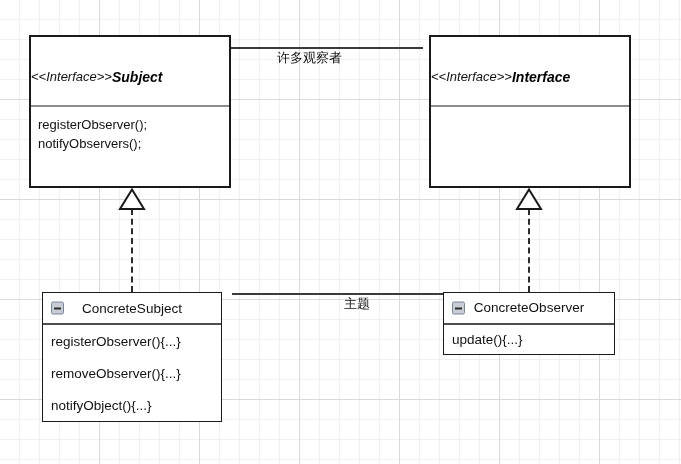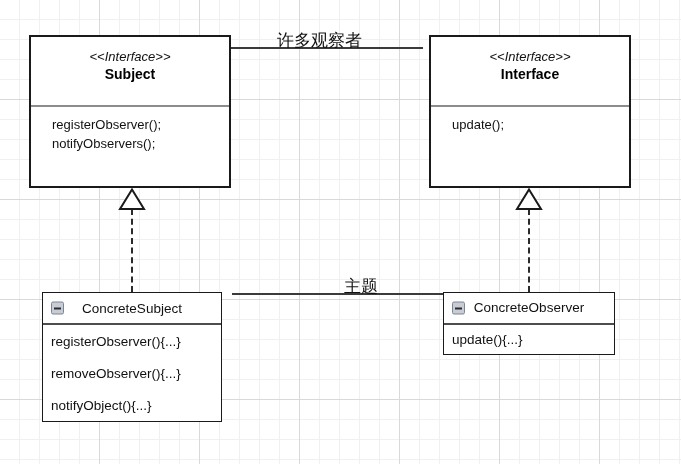--- a/index.html
+++ b/index.html
@@ -37,46 +37,47 @@
     border: 2px solid #1a1a1a;
     display: flex;
     flex-direction: column;
   }
   .umlbox.thin { border-width: 1.5px; }
 
   .box-header {
     box-sizing: border-box;
     width: 100%;
     display: flex;
-    flex-direction: column;
+    flex-direction: row;
     align-items: center;
     justify-content: flex-start;
   }
   .stereotype {
     font-style: italic;
     font-size: 13px;
     color: #111111;
     line-height: 17px;
   }
   .cls-name {
     font-weight: bold;
     font-size: 14px;
     color: #000000;
     line-height: 18px;
+    font-style: italic;
   }
   .divider {
     width: 100%;
     height: 2px;
     background: #8c8c8c;
     flex: none;
   }
   .divider.dark { background: #4d4d4d; }
   .compartment {
     box-sizing: border-box;
-    padding: 8px 6px 0 21px;
+    padding: 8px 6px 0 7px;
     flex: 1;
   }
   .member {
     font-size: 13px;
     color: #111111;
     line-height: 19px;
     white-space: nowrap;
   }
 
   
@@ -129,23 +130,24 @@
     height: 0;
     border-top: 2px solid #3b3b3b;
   }
   .line-v-dashed {
     position: absolute;
     width: 0;
     border-left: 2px dashed #2b2b2b;
   }
   .edge-label {
     position: absolute;
-    font-size: 17px;
+    font-size: 13px;
     color: #111111;
     white-space: nowrap;
+    margin-top: 20px;
   }
   .arrow-open {
     position: absolute;
     width: 0;
     height: 0;
   }
   .hollow-triangle {
     position: absolute;
   }
 </style>
@@ -165,23 +167,20 @@
       <div class="member">notifyObservers();</div>
     </div>
   </div>
 
   <div class="umlbox" style="left:429px; top:35px; width:202px; height:153px;">
     <div class="box-header" style="height:68px; padding-top:11px;">
       <div class="stereotype">&lt;&lt;Interface&gt;&gt;</div>
       <div class="cls-name">Interface</div>
     </div>
     <div class="divider"></div>
-    <div class="compartment">
-      <div class="member">update();</div>
-    </div>
   </div>
 
   <div class="umlbox thin" style="left:443px; top:292px; width:172px; height:63px;">
     <div class="concrete-header">
       <span class="collapse-icon"></span>
       <span class="concrete-name">ConcreteObserver</span>
     </div>
     <div class="divider dark"></div>
     <div class="concrete-row" style="height:30px;">update(){...}</div>
   </div>

